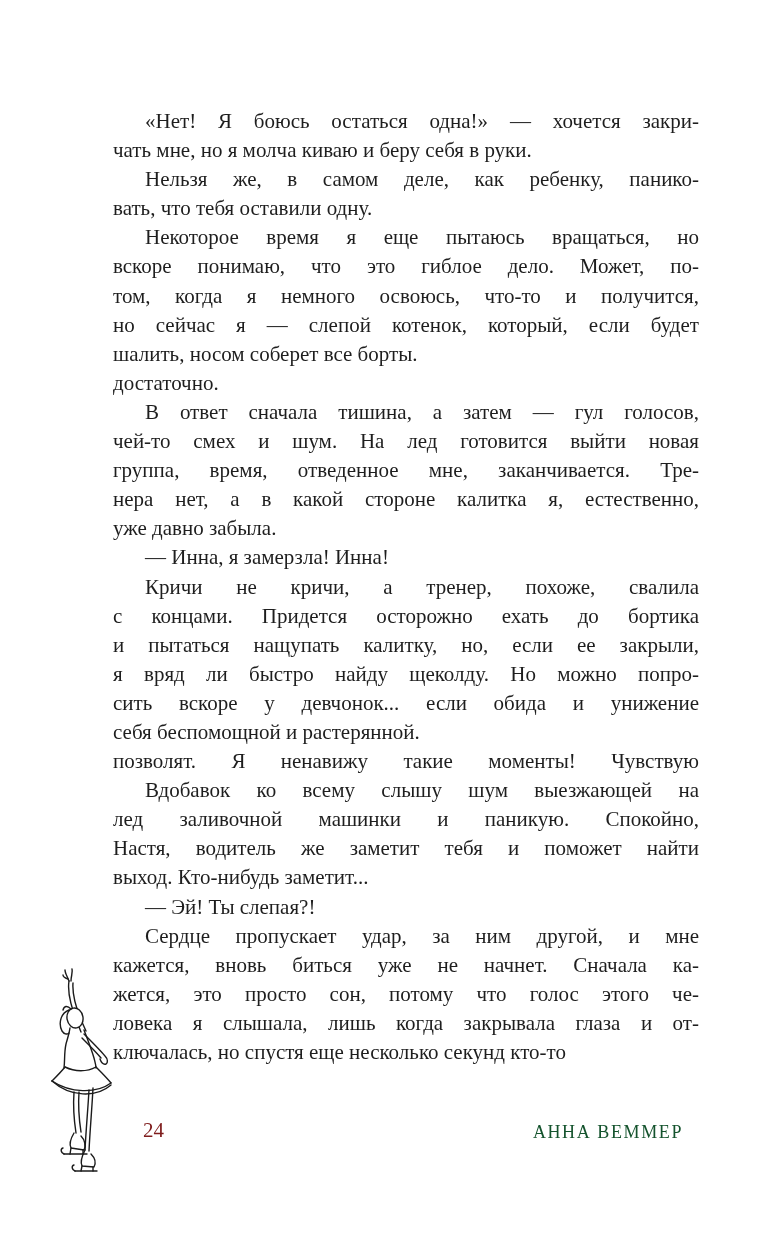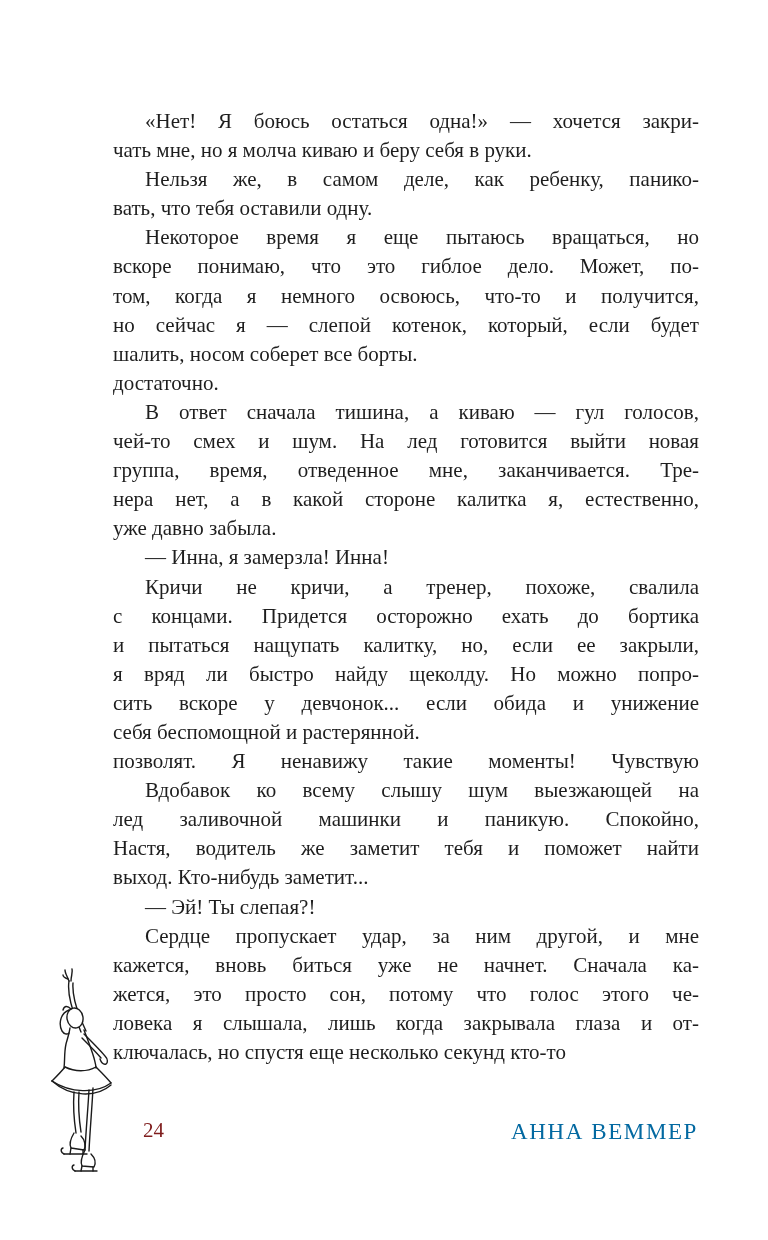--- a/index.html
+++ b/index.html
@@ -44,26 +44,26 @@
   .page-number {
     position: absolute;
     left: 143px;
     top: 1118px;
     font-size: 21px;
     line-height: 24px;
     color: #7f1d1d;
   }
   .author {
     position: absolute;
-    right: 70px;
+    right: 85px;
     top: 1121px;
-    font-size: 23px;
+    font-size: 18px;
     line-height: 22px;
     letter-spacing: 1.6px;
-    color: #0369a1;
+    color: #14532d;
     text-transform: uppercase;
   }
 </style>
 </head>
 <body>
 
 <div class="page">
 
   <div class="text-block" id="text-block">
       <div class="paragraph">
@@ -78,21 +78,21 @@
         <div class="line first">Некоторое время я еще пытаюсь вращаться, но</div>
         <div class="line">вскоре понимаю, что это гиблое дело. Может, по-</div>
         <div class="line">том, когда я немного освоюсь, что-то и получится,</div>
         <div class="line">но сейчас я — слепой котенок, который, если будет</div>
         <div class="line last">шалить, носом соберет все борты.</div>
       </div>
       <div class="paragraph">
         <div class="line last">достаточно.</div>
       </div>
       <div class="paragraph">
-        <div class="line first">В ответ сначала тишина, а киваю — гул голосов,</div>
+        <div class="line first">В ответ сначала тишина, а затем — гул голосов,</div>
         <div class="line">чей-то смех и шум. На лед готовится выйти новая</div>
         <div class="line">группа, время, отведенное мне, заканчивается. Тре-</div>
         <div class="line">нера нет, а в какой стороне калитка я, естественно,</div>
         <div class="line last">уже давно забыла.</div>
       </div>
       <div class="paragraph">
         <div class="line first last">— Инна, я замерзла! Инна!</div>
       </div>
       <div class="paragraph">
         <div class="line first">Кричи не кричи, а тренер, похоже, свалила</div>

